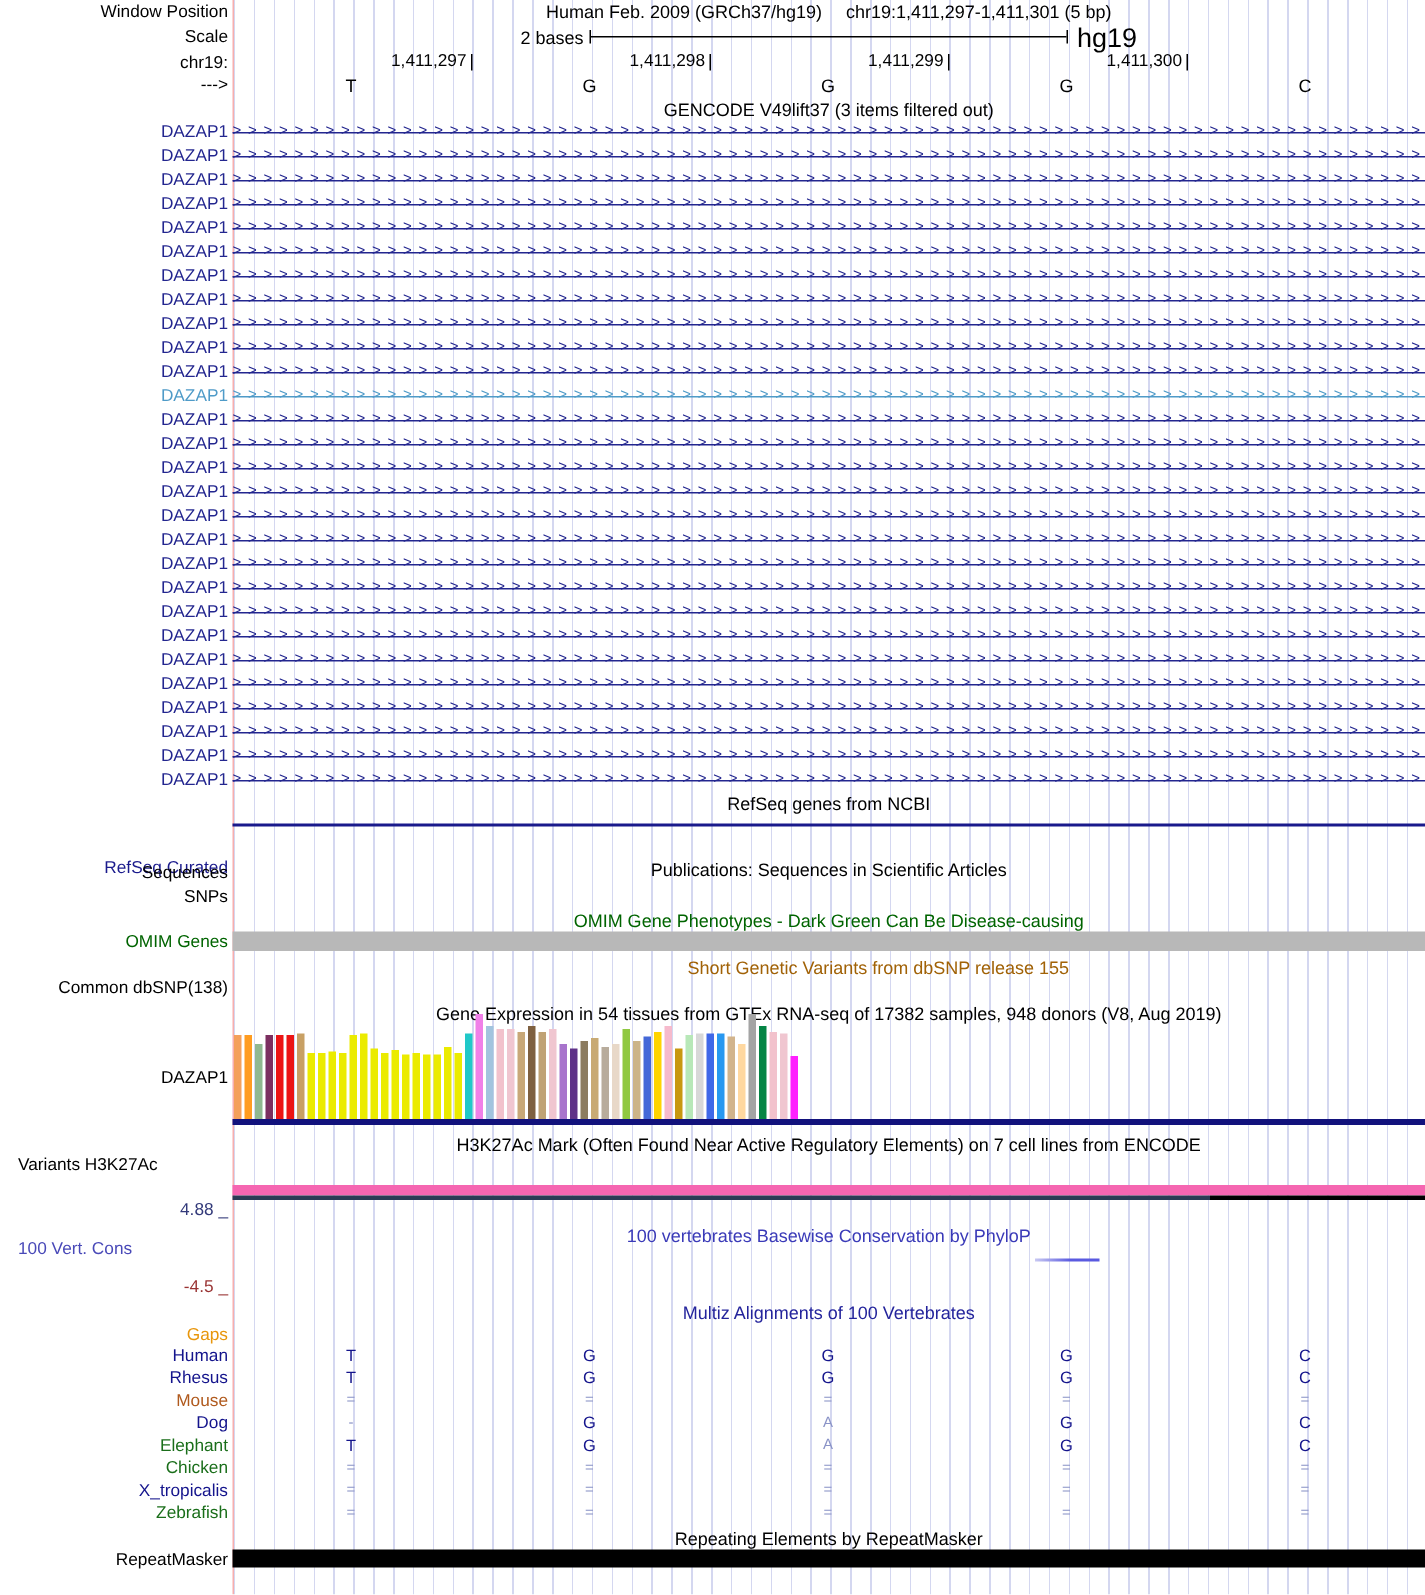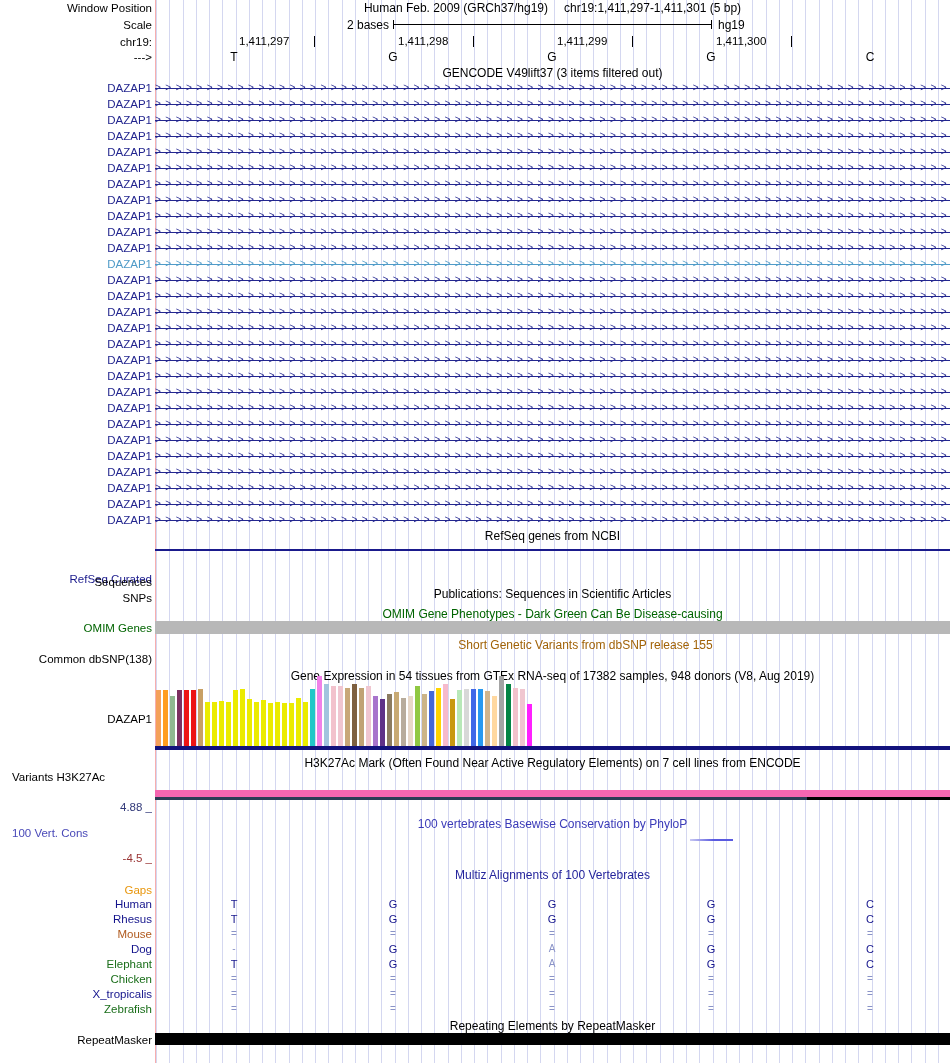--- a/index.html
+++ b/index.html
@@ -14,22 +14,22 @@
   .lab.left{left:12px;}
   .title{position:absolute;left:155px;width:795px;text-align:center;
          font-size:12px;line-height:14px;white-space:nowrap;}
   #header-center{position:absolute;left:155px;top:1px;width:795px;display:flex;
                  justify-content:center;gap:16px;font-size:12px;line-height:14px;}
   #scale-text{position:absolute;left:155px;top:18px;width:234px;text-align:right;
               font-size:12px;line-height:14px;}
   #scalebar{position:absolute;left:393px;top:20px;width:317px;height:9px;
             border-left:1px solid #000;border-right:1px solid #000;
             background:linear-gradient(#000,#000) 0 50% / 100% 1px no-repeat;}
-  #assembly-short{position:absolute;left:718px;top:18px;font-size:12px;line-height:14px;}
-  .coord{position:absolute;width:72px;text-align:left;font-size:11.5px;line-height:13px;top:35px;}
+  #assembly-short{position:absolute;left:718px;top:18px;font-size:18px;line-height:14px;}
+  .coord{position:absolute;width:72px;text-align:right;font-size:11.5px;line-height:13px;top:35px;}
   .cotick{position:absolute;width:1px;height:11px;background:#000;top:36px;}
   .baseletter{position:absolute;width:20px;text-align:center;font-size:12px;line-height:14px;top:50px;}
   .generow{position:absolute;left:155px;width:795px;height:16px;overflow:hidden;
            white-space:nowrap;font-size:10px;letter-spacing:4.5px;line-height:16px;}
   .bar{position:absolute;width:5px;}
   .mzcell{position:absolute;width:20px;text-align:center;font-size:11px;line-height:14px;}
   .shape{position:absolute;}
 </style>
 </head>
 <body>
@@ -58,21 +58,21 @@
     <div class="lab right" style="top: 712px; color: rgb(0, 0, 0);">DAZAP1</div>
     <div class="lab left" style="top: 770px; color: rgb(0, 0, 0);">Variants H3K27Ac</div>
     <div class="lab right" style="top: 800px; color: rgb(51, 58, 122);">4.88 _</div>
     <div class="lab left" style="top: 826px; color: rgb(73, 73, 184);">100 Vert. Cons</div>
     <div class="lab right" style="top: 851px; color: rgb(153, 51, 51);">-4.5 _</div>
     <div class="lab right" style="top: 1033px; color: rgb(0, 0, 0);">RepeatMasker</div>
   </div>
 <div id="titles">
     <div class="title" style="top: 66px; color: rgb(0, 0, 0);">GENCODE V49lift37 (3 items filtered out)</div>
     <div class="title" style="top: 529px; color: rgb(0, 0, 0);">RefSeq genes from NCBI</div>
-    <div class="title" style="top: 587px; color: rgb(0, 0, 0);">Publications: Sequences in Scientific Articles</div>
+    <div class="title" style="top: 573px; color: rgb(0, 0, 0);">Publications: Sequences in Scientific Articles</div>
     <div class="title" style="top: 607px; color: rgb(0, 100, 0);">OMIM Gene Phenotypes - Dark Green Can Be Disease-causing</div>
     <div class="title" style="top: 638px; color: #a16207; padding-left: 33px;">Short Genetic Variants from dbSNP release 155</div>
     <div class="title" style="top: 669px; color: rgb(0, 0, 0);">Gene Expression in 54 tissues from GTEx RNA-seq of 17382 samples, 948 donors (V8, Aug 2019)</div>
     <div class="title" style="top: 756px; color: rgb(0, 0, 0);">H3K27Ac Mark (Often Found Near Active Regulatory Elements) on 7 cell lines from ENCODE</div>
     <div class="title" style="top: 777px; color: rgb(58, 58, 184); margin-top: 40px;">100 vertebrates Basewise Conservation by PhyloP</div>
     <div class="title" style="top: 868px; color: rgb(36, 36, 156);">Multiz Alignments of 100 Vertebrates</div>
     <div class="title" style="top: 1019px; color: rgb(0, 0, 0);">Repeating Elements by RepeatMasker</div>
   </div>
 <div id="coord-row">
     <div class="coord" style="left: 239px; color: rgb(0, 0, 0);">1,411,297</div>

